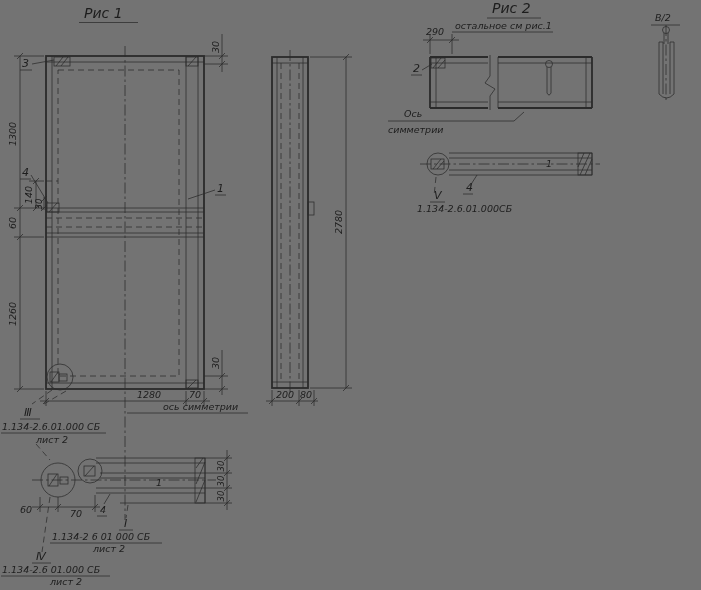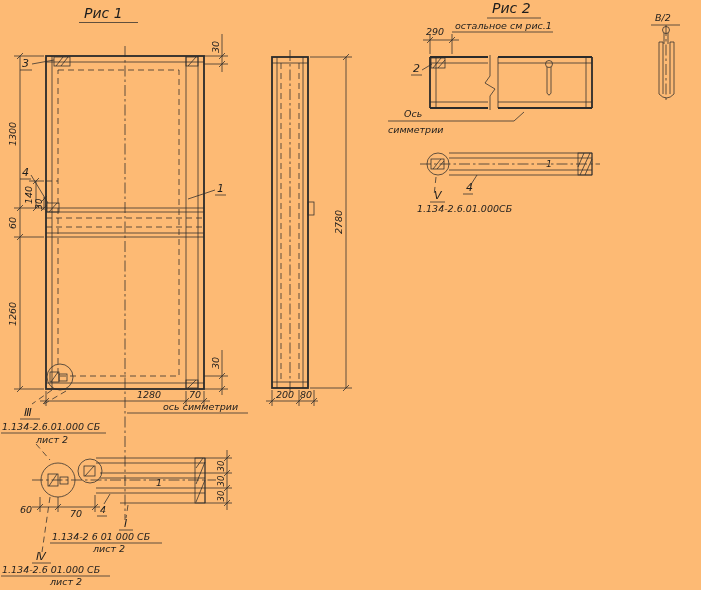--- a/index.html
+++ b/index.html
@@ -1,16 +1,16 @@
 <!DOCTYPE html>
 <html><head>
 <meta charset="utf-8">
 <style>
   html,body{margin:0;padding:0;background:#d8d5cc;}
-  .sheet{width:701px;height:590px;background:#fdba74;position:relative;overflow:hidden;}
+  .sheet{width:701px;height:590px;background:#737373;position:relative;overflow:hidden;}
   svg{display:block;}
   .ln{stroke:#2b2b2b;fill:none;stroke-width:1;stroke-linecap:butt;}
   .thk{stroke-width:1.8;}
   .thin{stroke-width:0.75;}
   .dsh{stroke-dasharray:6 4;}
   .dd{stroke-dasharray:11 3 2.5 3;}
   text{font-family:"DejaVu Sans",sans-serif;font-style:italic;fill:#1d1d1d;font-size:11px;}
   .t14{font-size:14px;}
   .t9{font-size:9.5px;}
   .t8{font-size:8.5px;}

